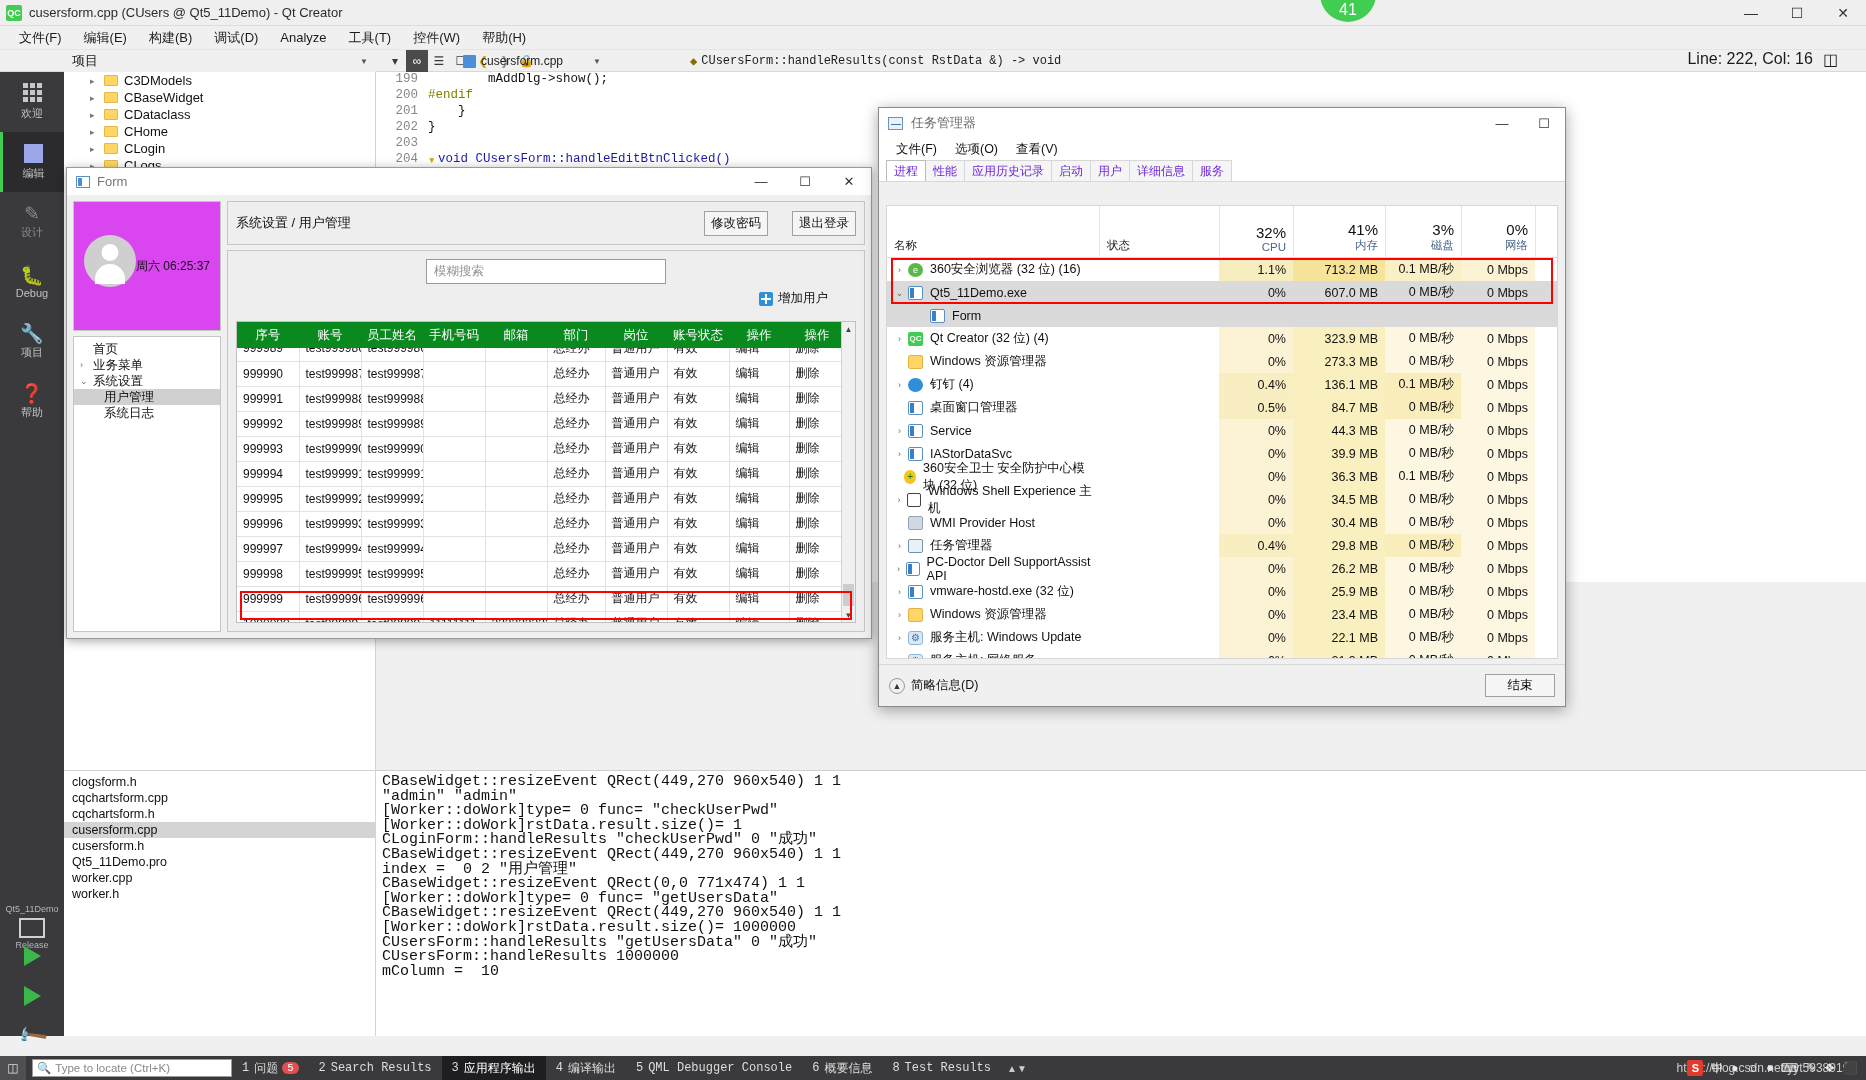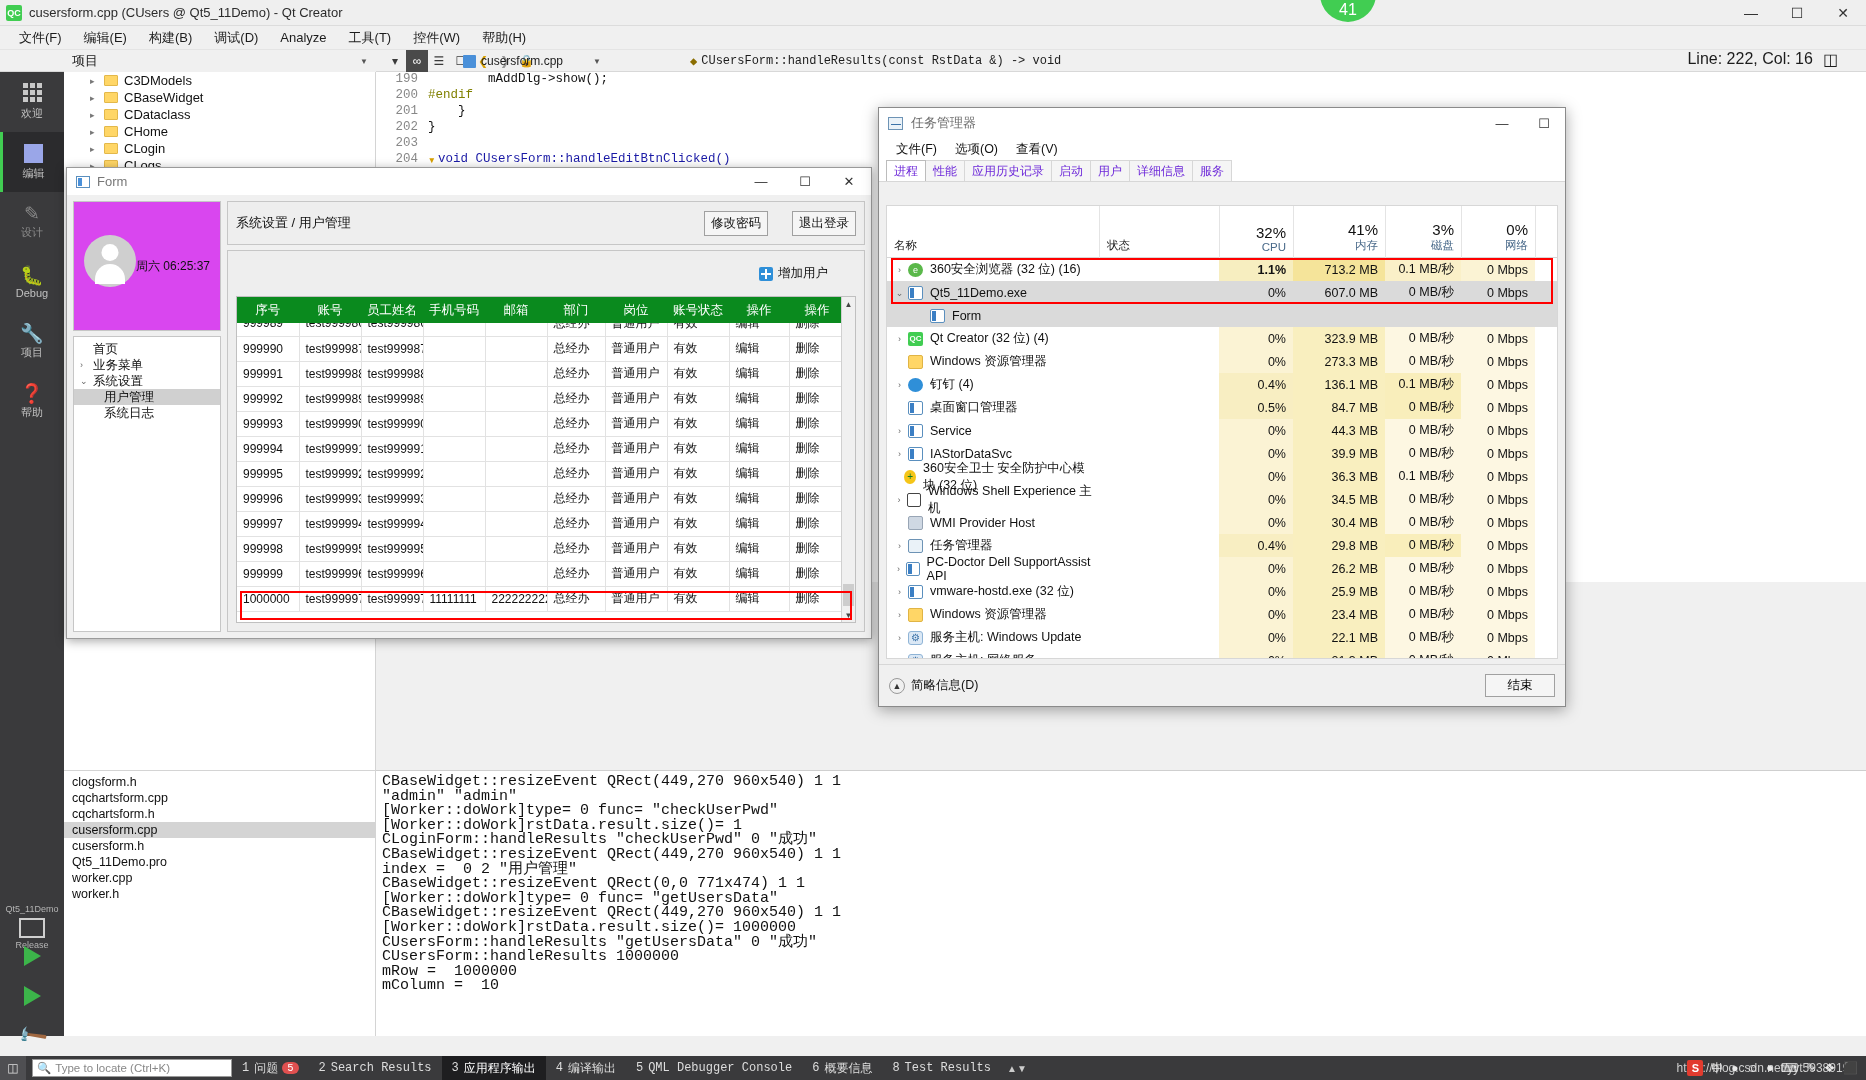--- a/index.html
+++ b/index.html
@@ -263,21 +263,21 @@
     padding:0 7px 5px 7px; border-left:1px solid #e4e4e4; height:52px; color:#1a1a1a;
   }
   .tm-hdr .cell.name { align-items:flex-start; border-left:none; }
   .tm-hdr .pct { font-size:15px; color:#111; line-height:1.05; }
   .tm-hdr .lbl { font-size:11.5px; color:#4a6a8a; }
   .tm-hdr .lbl.plain { color:#1a1a1a; }
 
   .tm-row { height:23px; font-size:12.5px; }
   .tm-row .cell { display:flex; align-items:center; justify-content:flex-end; padding:0 7px; height:23px; color:#111; }
   .tm-row .cell.name { justify-content:flex-start; padding-left:4px; }
-  .tm-row.y1 .cell.cpu { background:#f7eec0;font-weight:bold; }
+  .tm-row.y1 .cell.cpu { background:#f7eec0; }
   .tm-row.y1 .cell.mem { background:#f5e49a; }
   .tm-row.y1 .cell.dsk { background:#faf0c8; }
   .tm-row.y1 .cell.net { background:#fbf3d4; }
   .tm-row.y2 .cell.cpu { background:#fbf3d4; }
   .tm-row.y2 .cell.mem { background:#f9efbf; }
   .tm-row.y2 .cell.dsk { background:#fdf7e2; }
   .tm-row.y2 .cell.net { background:#fdf7e2; }
   .tm-row.y3 .cell.cpu { background:#f8eec2; }
   .tm-row.y3 .cell.mem { background:#f9efbf; }
   .tm-row.y3 .cell.dsk { background:#f9eebb; }
@@ -525,21 +525,20 @@
     <div class="out-line">[Worker::doWork]rstData.result.size()= 1</div>
     <div class="out-line">CLoginForm::handleResults "checkUserPwd" 0 "成功"</div>
     <div class="out-line">CBaseWidget::resizeEvent QRect(449,270 960x540) 1 1</div>
     <div class="out-line">index =  0 2 "用户管理"</div>
     <div class="out-line">CBaseWidget::resizeEvent QRect(0,0 771x474) 1 1</div>
     <div class="out-line">[Worker::doWork]type= 0 func= "getUsersData"</div>
     <div class="out-line">CBaseWidget::resizeEvent QRect(449,270 960x540) 1 1</div>
     <div class="out-line">[Worker::doWork]rstData.result.size()= 1000000</div>
     <div class="out-line">CUsersForm::handleResults "getUsersData" 0 "成功"</div>
     <div class="out-line">CUsersForm::handleResults 1000000</div>
-    <div class="out-line">mRow =  1000000</div>
     <div class="out-line">mColumn =  10</div>
   </div>
 
   <div class="qc-status">
     <div class="st-toggle">◫</div>
     <div class="st-search">
       <span style="margin-right:4px;color:#666">🔍</span>
       <span>Type to locate (Ctrl+K)</span>
     </div>
     <div class="st-tab">
@@ -632,20 +631,25 @@
     <div class="fd-right">
       <div class="fd-head">
         <div class="fd-crumb">系统设置 / 用户管理</div>
         <div class="fd-hbtns">
           <div class="fd-hbtn">修改密码</div>
           <div class="fd-hbtn">退出登录</div>
         </div>
       </div>
 
       <div class="fd-panel">
+        <div class="fd-searchrow">
+          <div class="fd-search">
+            <span>模糊搜索</span>
+          </div>
+        </div>
         <div class="fd-addrow">
           <div class="fd-add">
             <span class="plus-ico"></span>
             <span>增加用户</span>
           </div>
         </div>
 
         <div class="tbl-wrap">
           <div class="tbl-head-fixed">
             <table class="utbl">

